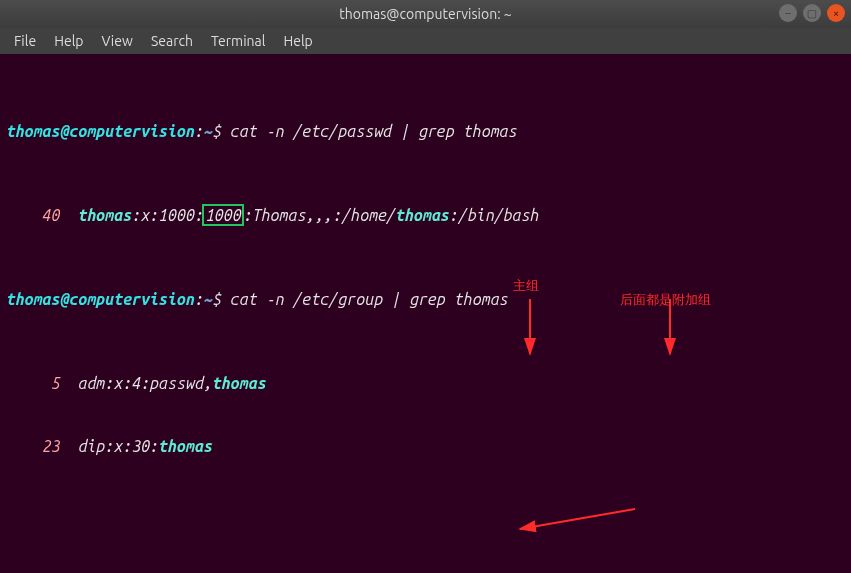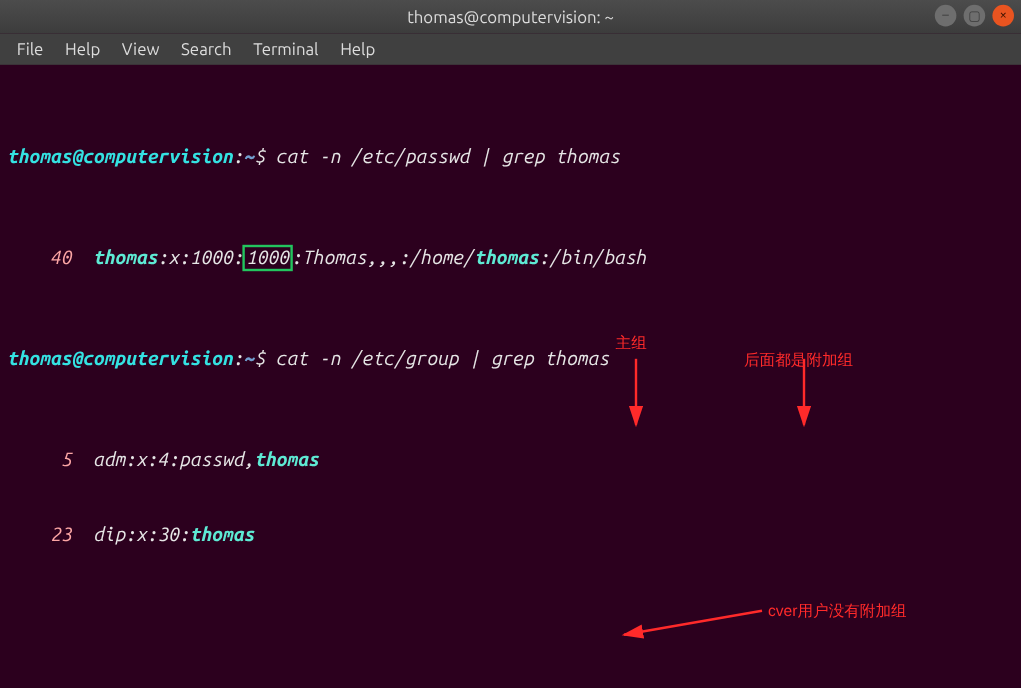--- a/index.html
+++ b/index.html
@@ -139,16 +139,15 @@
       <marker id="ah" markerWidth="10" markerHeight="10" refX="8" refY="3" orient="auto">
         <path d="M0,0 L0,6 L9,3 z" fill="#ff2a2a"></path>
       </marker>
     </defs>
     <line class="arrow" x1="530" y1="245" x2="530" y2="300"></line>
     <line class="arrow" x1="670" y1="245" x2="670" y2="300"></line>
     <line class="arrow" x1="635" y1="455" x2="520" y2="475"></line>
   </svg>
   <div class="overlay anno-red" style="left:513px; top:221px;">主组</div>
   <div class="overlay anno-red" style="left:620px; top:235px;">后面都是附加组</div>
-  <div class="overlay anno-red" style="left:640px; top:444px;">cver用户没有附加组</div>
 
   
 </div>
 
 </body></html>

